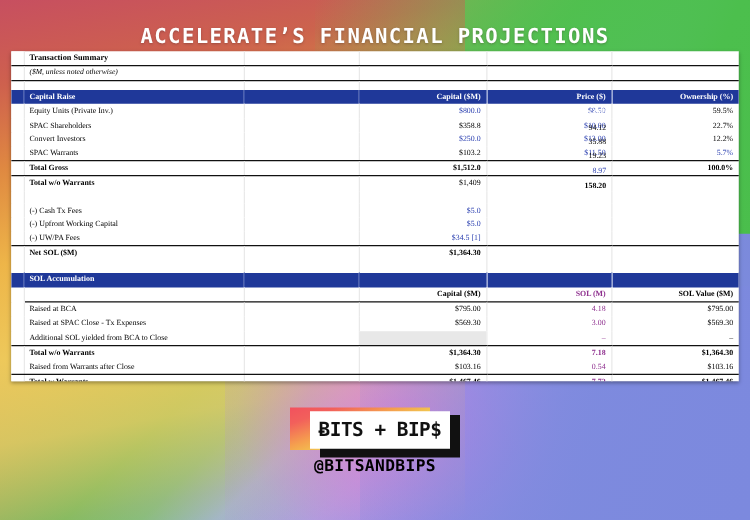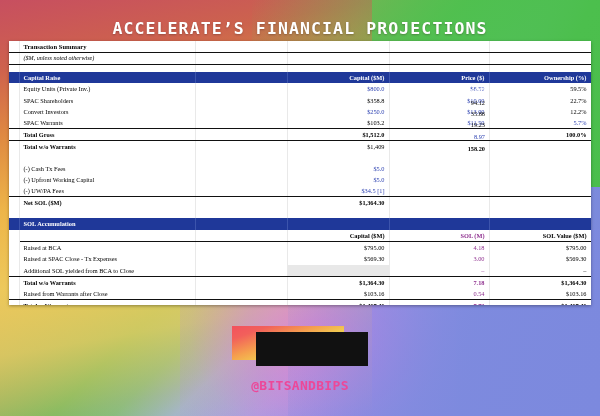--- a/index.html
+++ b/index.html
@@ -190,26 +190,25 @@
     display: flex; align-items: center; justify-content: center;
   }
   #logo-text {
     font-family: "DejaVu Sans Mono", monospace;
     font-weight: bold;
     font-size: 15.5px;
     letter-spacing: -0.4px;
     color: #111111;
   }
   #handle {
-    margin-top: 12px;
     font-family: "DejaVu Sans Mono", monospace;
     font-weight: bold;
     font-size: 13px;
     letter-spacing: 0.3px;
-    color: #ec4899;
+    color: #000000;
   }
 </style>
 </head>
 <body>
 
 <div id="bg">
   <div id="bg-left"></div>
   <div id="bg-topright"></div>
   <div id="bg-pink"></div>
   <div id="bg-blue"></div>
@@ -442,15 +441,18 @@
   <div style="position:absolute; right:106px; top:69px; width:100px; text-align:right; font-size:6.3px;">35.88</div>
   <div style="position:absolute; right:106px; top:80px; width:100px; text-align:right; font-size:6.3px;">19.23</div>
   <div style="position:absolute; right:106px; top:92px; width:100px; text-align:right; font-size:6.3px; color:#2a3fb0;">8.97</div>
   <div style="position:absolute; right:106px; top:104px; width:100px; text-align:right; font-size:6.3px; font-weight:bold;">158.20</div>
 </div>
 
 <div id="logo-wrap">
   <div id="logo-box">
     <div id="logo-grad"></div>
     <div id="logo-shadow"></div>
+    <div id="logo-white">
+      <span id="logo-text">ɃITS + BIP$</span>
+    </div>
   </div>
   <div id="handle">@BITSANDBIPS</div>
 </div>
 
 </body></html>

